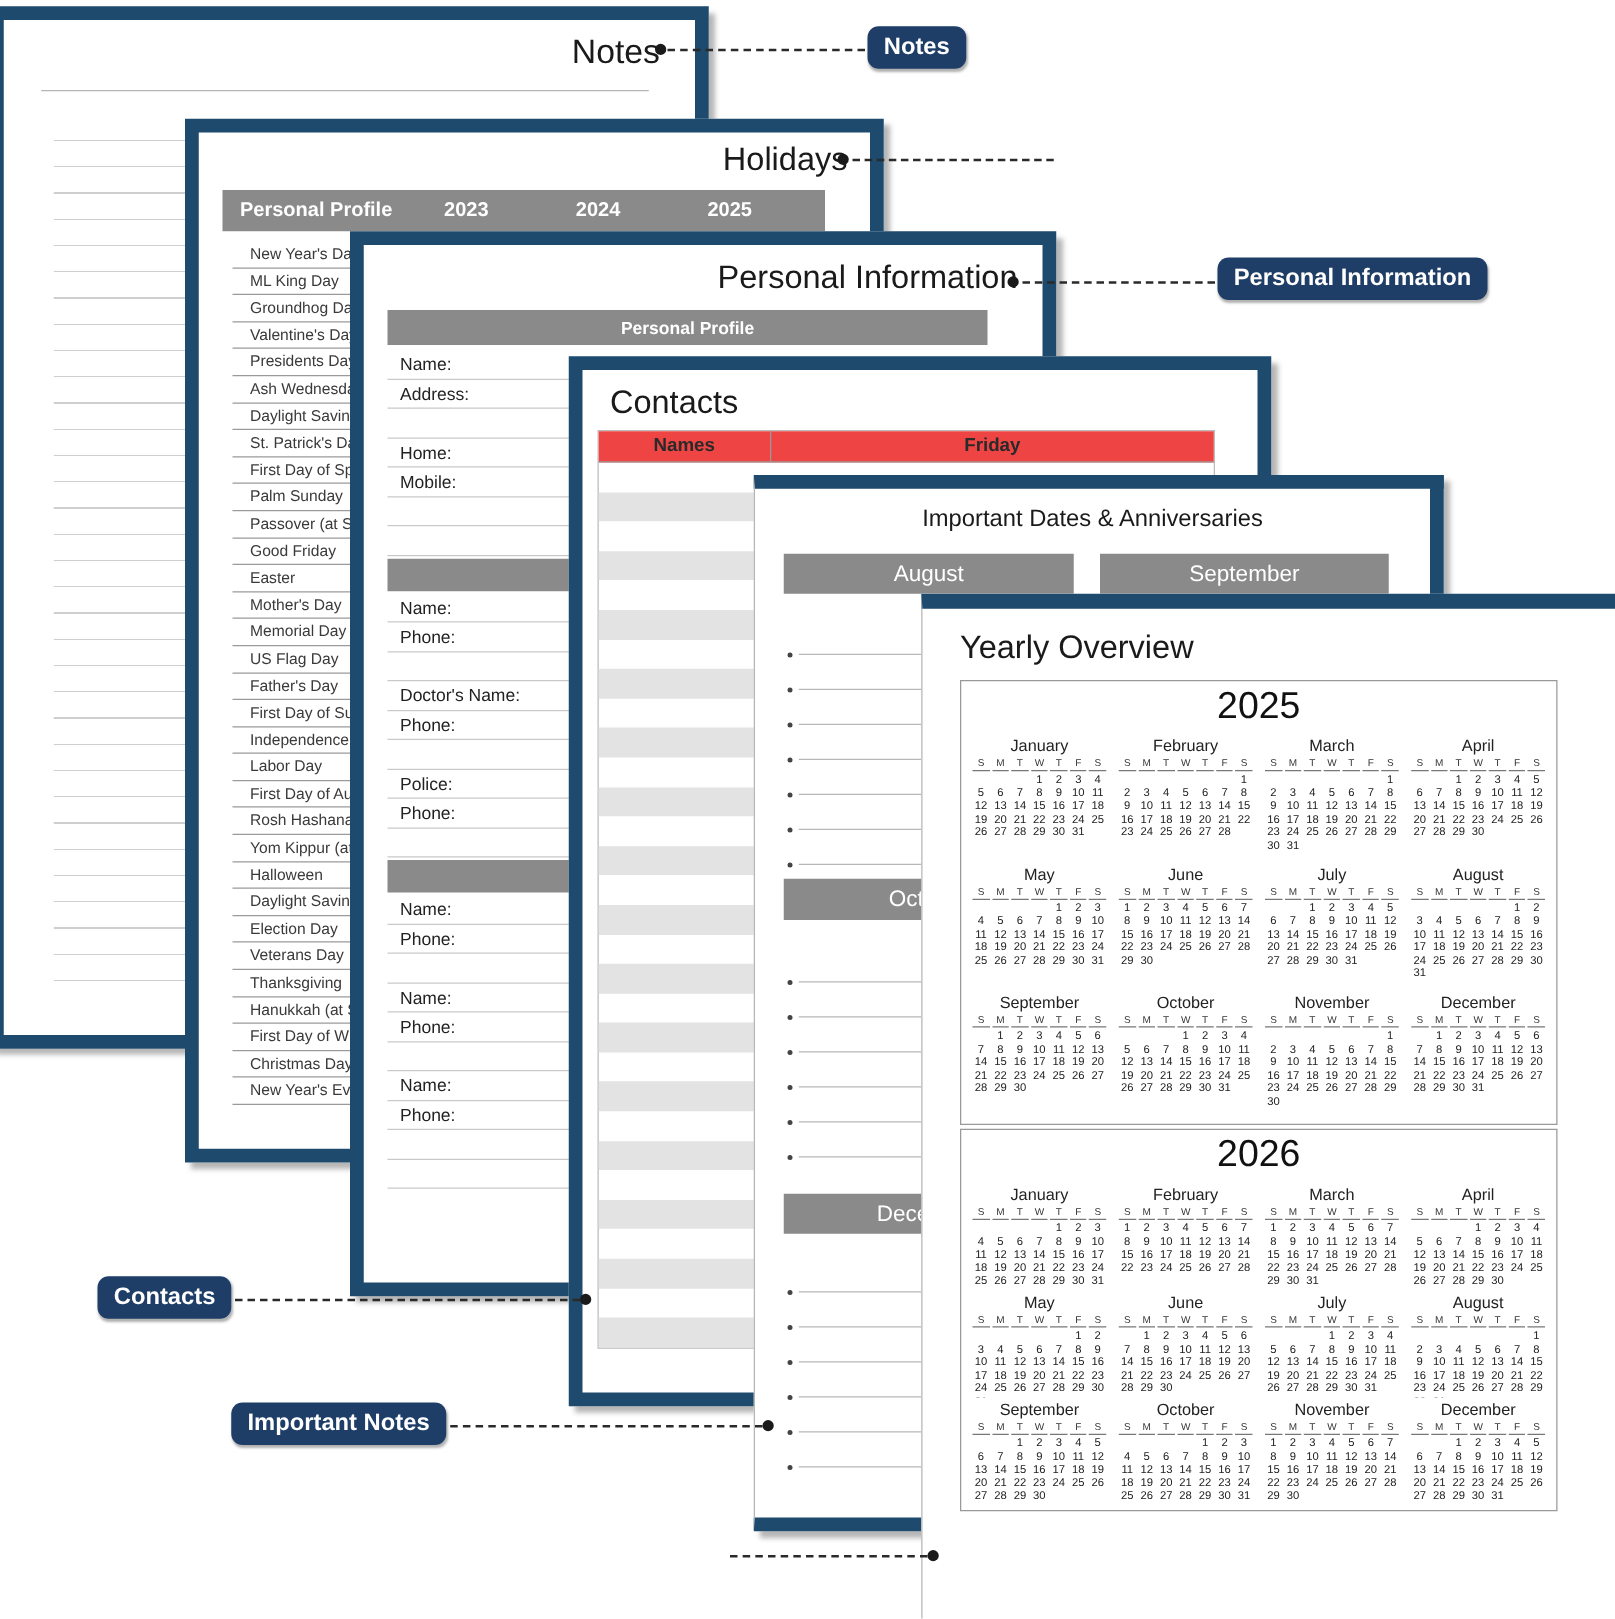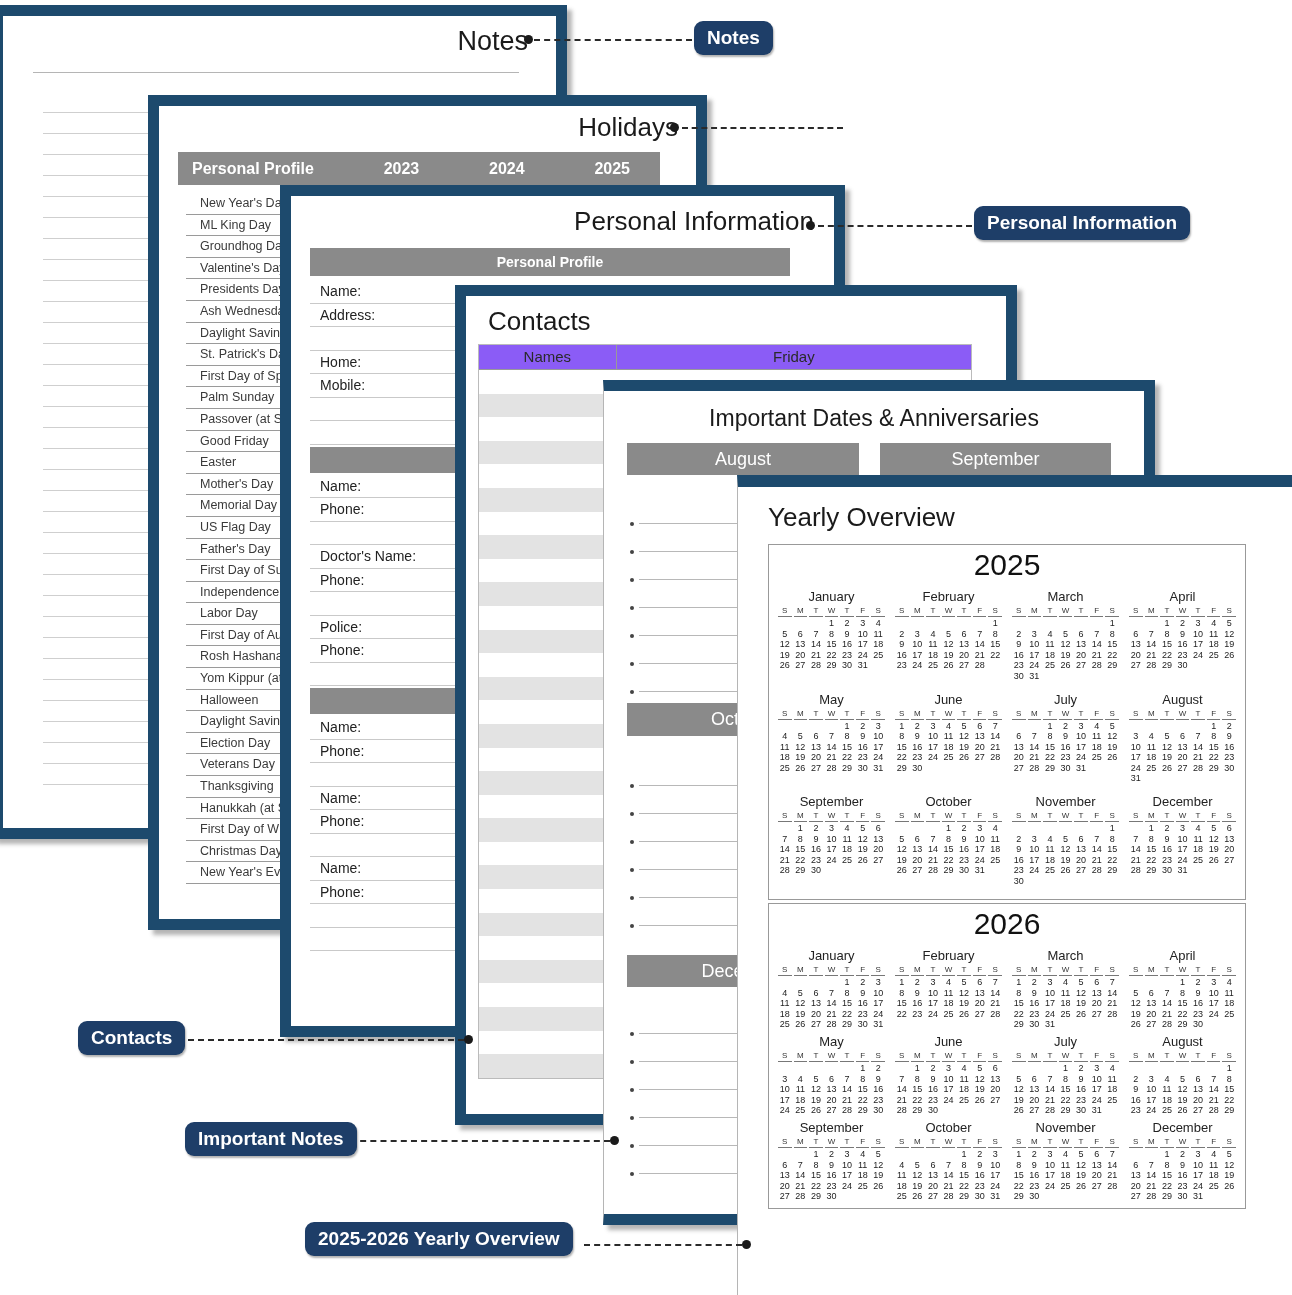--- a/index.html
+++ b/index.html
@@ -17,51 +17,51 @@
   .notes-title-line{position:absolute;left:30px;top:56px;width:486px;height:1px;background:#b5b5b5;}
   .notes-rules{position:absolute;left:40px;top:76px;width:470px;height:706px;
       background:repeating-linear-gradient(to bottom,transparent 0 20px,#cfcfcf 20px 21px);}
 
   
   #page-holidays{left:148px;top:95px;width:537px;height:813px;z-index:2;}
   #page-holidays .ptitle{right:18px;top:6px;}
   .hol-header{position:absolute;left:19px;top:46px;width:482px;height:33px;background:#8a8a8a;
       color:#fff;font-weight:bold;font-size:16px;display:flex;align-items:center;
       padding:0 30px 0 14px;box-sizing:border-box;justify-content:space-between;}
-  .hol-header .yr{width:64px;text-align:right;}
+  .hol-header .yr{width:64px;text-align:left;}
   .hol-header .hh-label{flex:0 0 auto;}
   .hol-list{position:absolute;left:27px;top:87px;width:440px;}
   .hrow{height:21.6px;line-height:21.6px;border-bottom:1px solid #9a9a9a;font-size:12.5px;
         color:#3a3a3a;padding-left:14px;box-sizing:border-box;white-space:nowrap;overflow:hidden;}
 
   
   #page-pi{left:280px;top:185px;width:543px;height:830px;z-index:3;}
   #page-pi .ptitle{right:20px;top:10px;}
   .pi-bar1{position:absolute;left:19px;top:52px;width:480px;height:28px;background:#8a8a8a;
       color:#fff;font-weight:bold;font-size:14px;text-align:center;line-height:28px;}
   .pi-items{position:absolute;left:19px;top:84px;width:480px;}
   .pifield{height:23.5px;line-height:23.5px;border-bottom:1px solid #c9c9c9;font-size:14px;
         color:#222;padding-left:10px;box-sizing:border-box;white-space:nowrap;}
   .pibar{height:26px;background:#8a8a8a;margin:2px 0;}
 
   
   #page-contacts{left:455px;top:285px;width:540px;height:818px;z-index:4;}
   #page-contacts .ptitle{left:22px;top:10px;}
   .ct-table{position:absolute;left:12px;top:48px;width:494px;border:1px solid #bbb;box-sizing:border-box;}
-  .ct-head{display:flex;background:#8b5cf6;border-bottom:1px solid #999;}
+  .ct-head{display:flex;background:#ef4444;border-bottom:1px solid #999;font-weight:bold;}
   .ct-head div{font-size:15px;color:#2a2a2a;text-align:center;line-height:24px;height:24px;box-sizing:border-box;}
   .ct-col-names{width:28%;border-right:1px solid #999;}
   .ct-col-details{width:72%;}
   .stripe{height:23.6px;}
   .stripe.odd{background:#e3e3e3;}
 
   
   #page-id{left:603px;top:380px;width:540px;height:823px;z-index:5;
       border-left:1px solid #b5b5b5;}
-  #page-id .ptitle{left:0;right:0;top:14px;text-align:center;font-size:23px;}
+  #page-id .ptitle{left:0;right:0;top:14px;text-align:center;font-size:19px;}
   .id-bar{position:absolute;background:#8a8a8a;color:#fff;font-size:18px;text-align:center;
       height:32px;line-height:32px;}
   .id-bar.aug{left:23px;top:52px;width:232px;}
   .id-bar.sep{left:276px;top:52px;width:231px;}
   .id-bar.oct{left:23px;top:312px;width:232px;height:33px;line-height:33px;}
   .id-bar.dec{left:23px;top:564px;width:232px;}
   .id-rows{position:absolute;left:23px;width:487px;}
   .id-rows.secA{top:112px;}
   .id-rows.secB{top:374px;}
   .id-rows.secC{top:622px;}
@@ -1426,21 +1426,20 @@
             </div>
           </div>
         </div>
       </div>
   </div>
 
   <div class="badge" id="badge-notes">Notes</div>
   <div class="badge" id="badge-pi">Personal Information</div>
   <div class="badge" id="badge-contacts">Contacts</div>
   <div class="badge" id="badge-id">Important Notes</div>
-  <div class="badge" id="badge-yearly">2025-2026 Yearly Overview</div>
 
   <div class="conn" id="conn-notes"></div>
   <div class="conn" id="conn-holidays"></div>
   <div class="conn" id="conn-pi"></div>
   <div class="conn" id="conn-contacts"></div>
   <div class="conn" id="conn-id"></div>
   <div class="conn" id="conn-yearly"></div>
   <div class="cdot" id="dot-notes"></div>
   <div class="cdot" id="dot-holidays"></div>
   <div class="cdot" id="dot-pi"></div>

